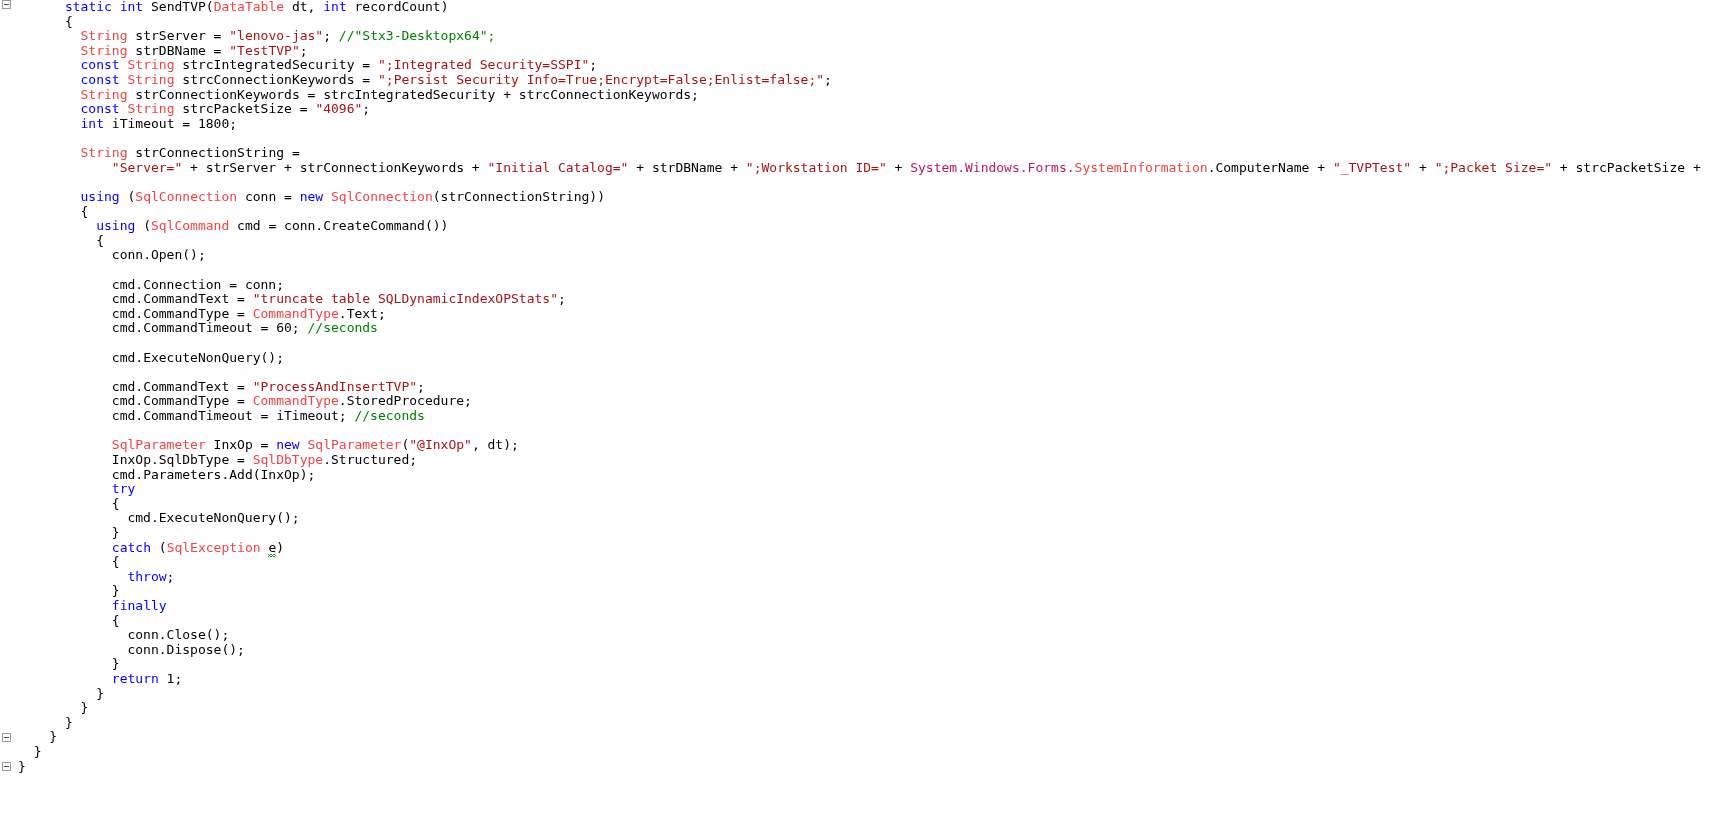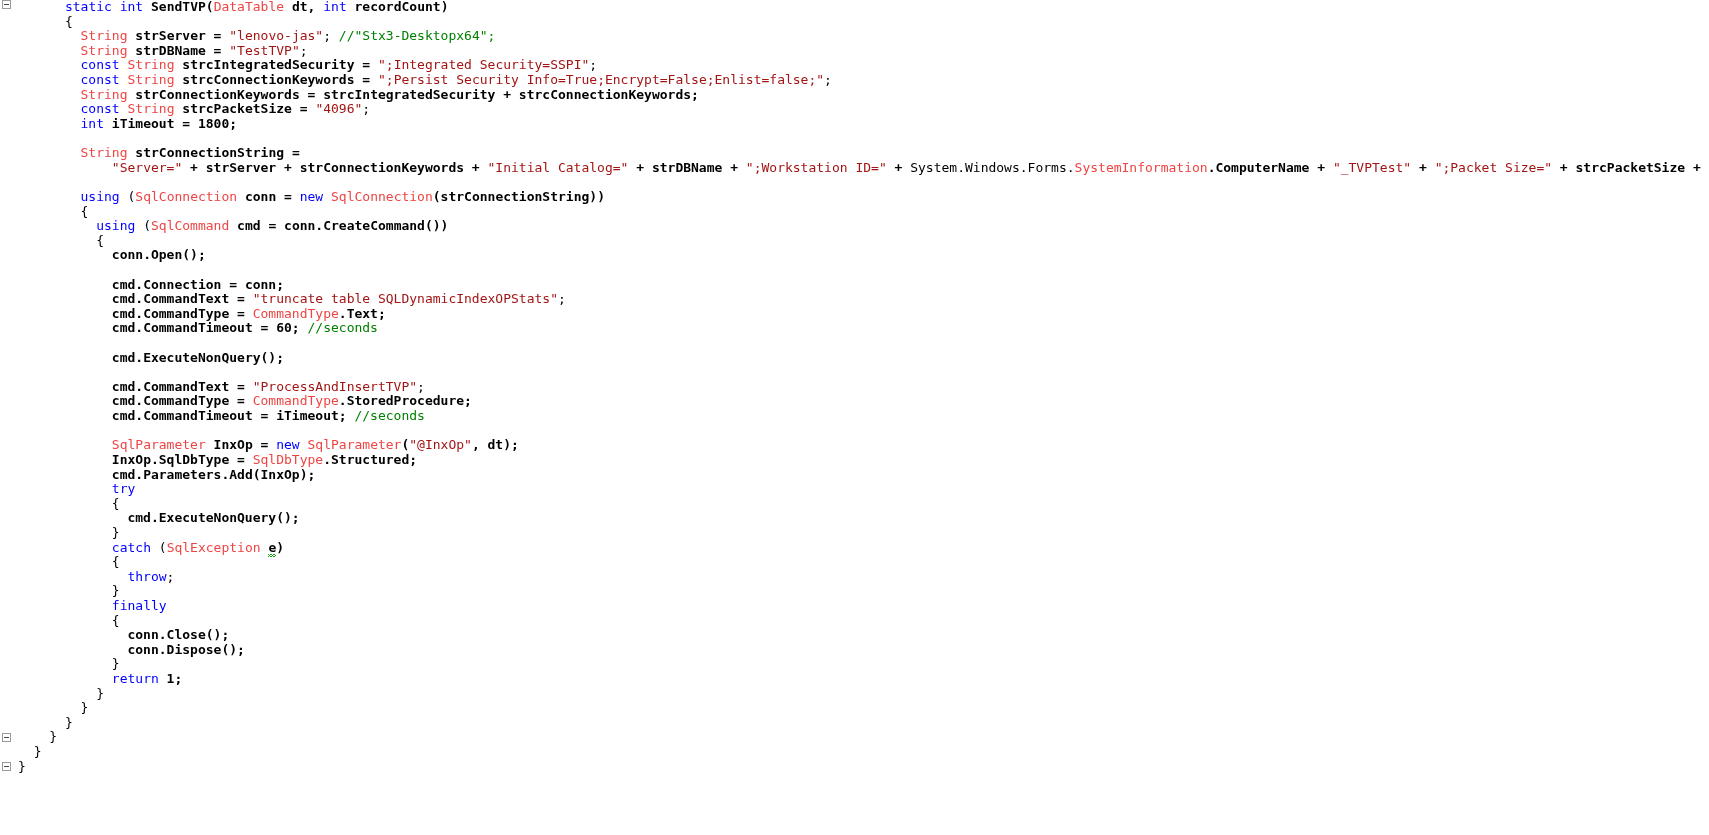--- a/index.html
+++ b/index.html
@@ -33,22 +33,22 @@
   .ln {
     height: 14.62px;
     white-space: pre;
     position: relative;
   }
   
   .kw   { color: #0000FF; }
   .typ  { color: #ef4444; }
   .str  { color: #A31515; }
   .cmt  { color: #008000; }
-  .ns   { color: #000000; }
-  .id   { color: #000000; font-weight: bold; }
+  .ns   { color: #be185d; }
+  .id   { color: #000000; }
   .op   { color: #000000; }
 
   
   .squiggle {
     position: relative;
     display: inline-block;
   }
   .squiggle::after {
     content: "";
     position: absolute;

